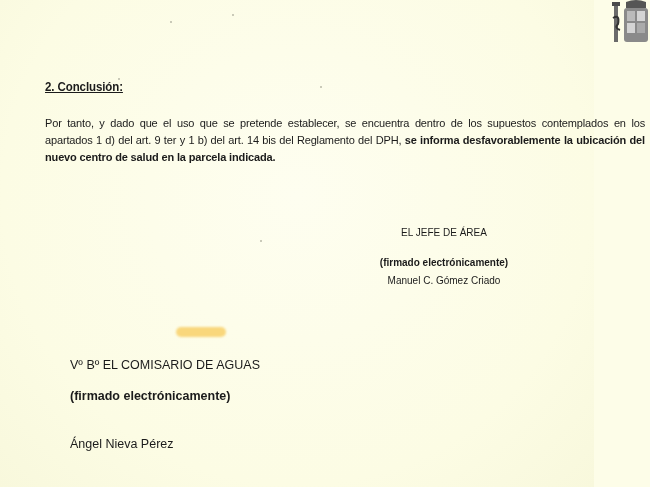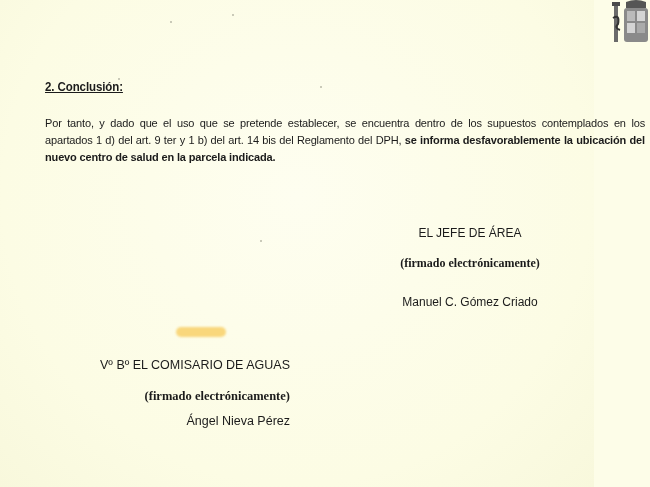--- a/index.html
+++ b/index.html
@@ -45,47 +45,45 @@
       top: 115px;
       width: 600px;
       font-size: 11px;
       line-height: 17px;
       text-align: justify;
       letter-spacing: -0.15px;
     }
     .paragraph .bold { font-weight: bold; }
     .signature-right {
       position: absolute;
-      left: 360px;
+      left: 334px;
       top: 224px;
       width: 220px;
       text-align: center;
-      font-size: 12px;
+      font-size: 10px;
       line-height: 18px;
     }
     .sig-title { font-weight: normal; }
     .sig-signed {
       font-weight: bold;
       margin-top: 12px;
-      font-family: Liberation Serif, serif;
     }
     .sig-name {
-      margin-top: 21px;
     }
     .signature-left {
       position: absolute;
       left: 70px;
       top: 356px;
       width: 220px;
-      text-align: right;
+      text-align: left;
       font-size: 12.5px;
       line-height: 18px;
     }
     .signature-left .sig-signed { margin-top: 13px; }
-    .signature-left .sig-name { margin-top: 7px; }
+    .signature-left .sig-name { margin-top: 30px; }
     .highlight-mark {
       position: absolute;
       left: 176px;
       top: 327px;
       width: 50px;
       height: 10px;
       border-radius: 6px;
       background: #f9d77c;
       filter: blur(1px);
     }

